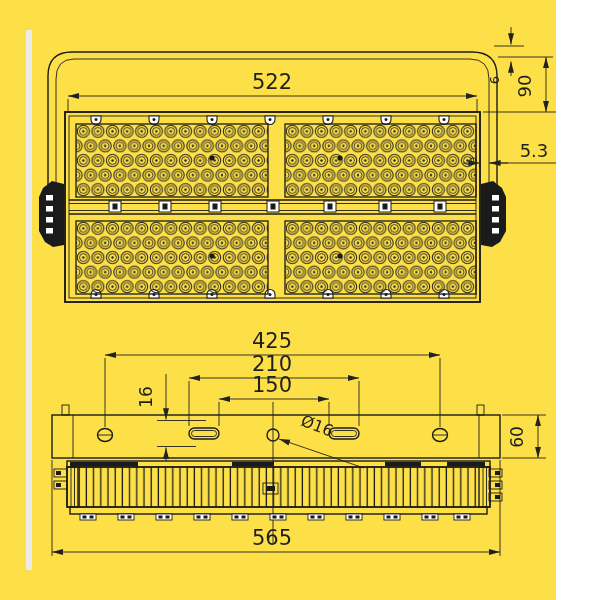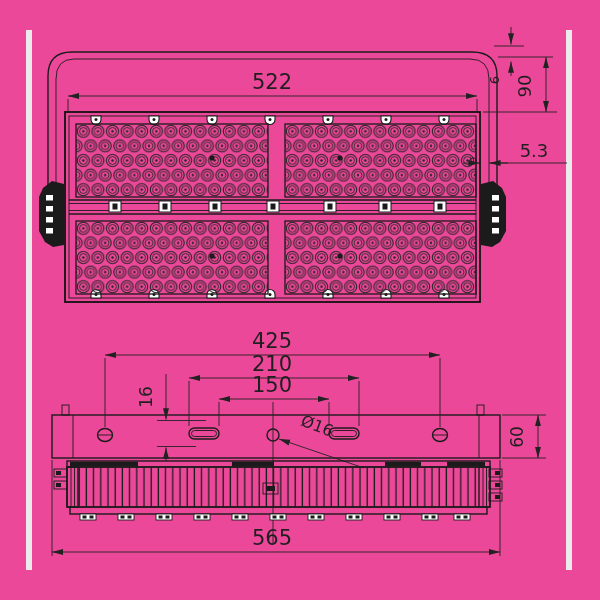--- a/index.html
+++ b/index.html
@@ -1,16 +1,16 @@
 <!DOCTYPE html>
 <html><head>
 <meta charset="utf-8">
 <style>
   html,body{margin:0;padding:0;background:#ffffff;}
-  .sheet{width:600px;height:600px;position:relative;background:#ec4899;overflow:hidden;}
+  .sheet{width:556px;height:600px;position:relative;background:#fde047;overflow:hidden;}
   svg{display:block;}
   .obj{stroke:#1b1b1b;fill:none;stroke-width:1.4;}
   .objthin{stroke:#1b1b1b;fill:none;stroke-width:0.9;}
   .objbold{stroke:#111111;fill:none;stroke-width:1.8;}
   .dim{stroke:#222222;fill:none;stroke-width:0.9;}
   .dimtxt{font-family:"DejaVu Sans",sans-serif;fill:#1f1f1f;}
   .dark{fill:#1b1b1b;stroke:none;}
   .wh{fill:#ffffff;}
 </style>
 </head>

